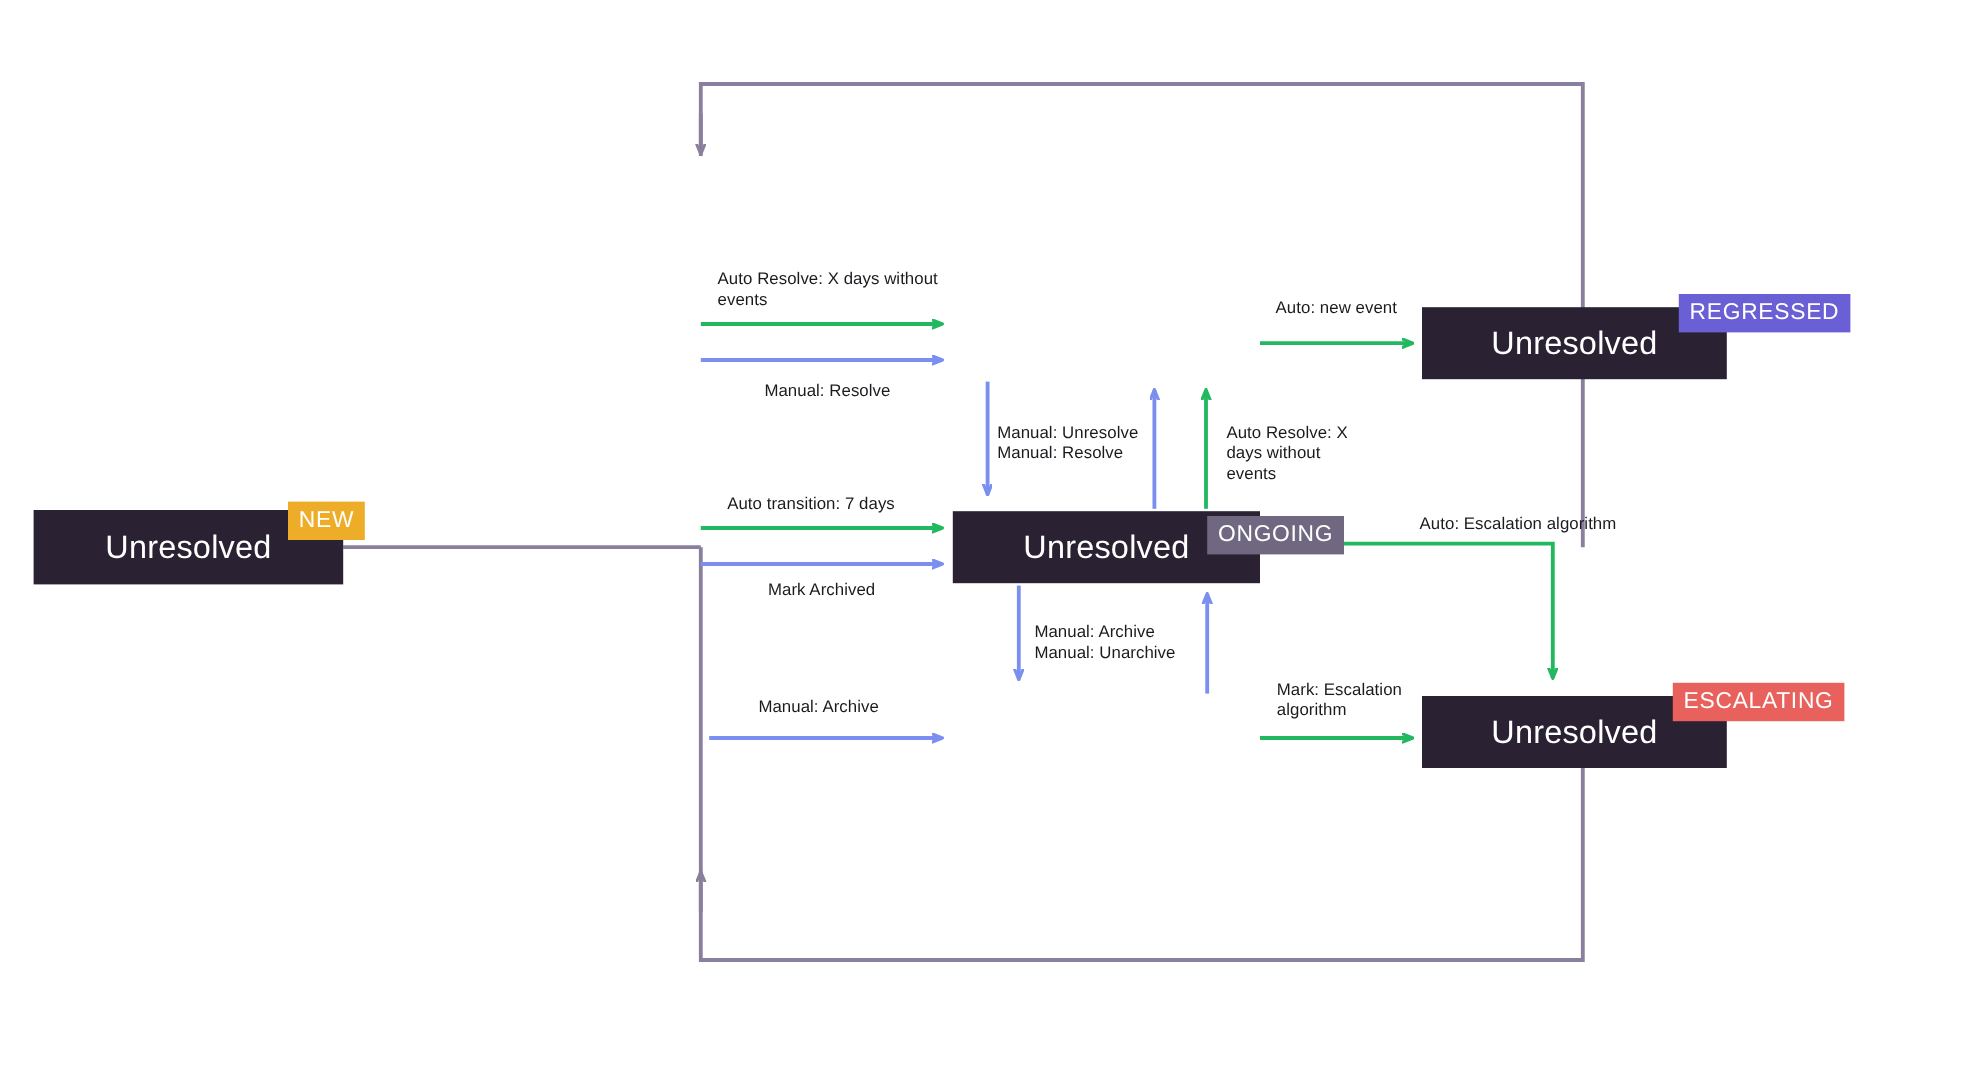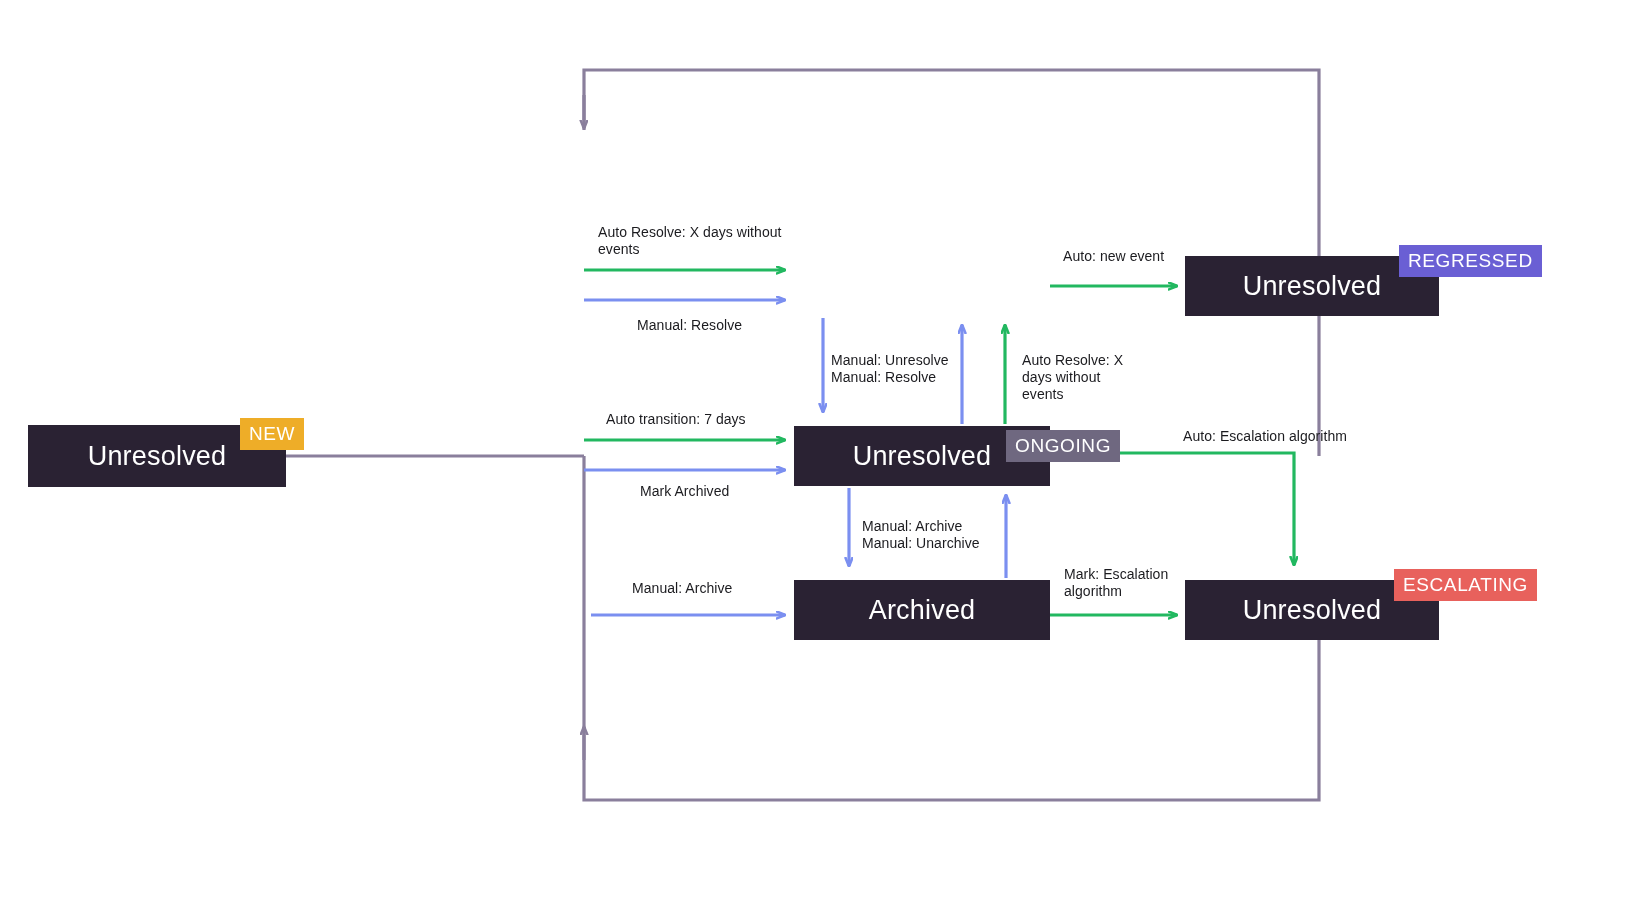--- a/index.html
+++ b/index.html
@@ -123,23 +123,20 @@
       <path d="M1050,453 L1294,453 L1294,565" fill="none" stroke="#22b860" stroke-width="3.2" marker-end="url(#ah-green)"></path>
     </g>
   </svg>
 
   <div class="node" style="left:28px;top:425px;width:258px;height:62px;">
     <span>Unresolved</span>
   </div>
   <div class="node" style="left:794px;top:426px;width:256px;height:60px;">
     <span>Unresolved</span>
   </div>
-  <div class="node" style="left:794px;top:580px;width:256px;height:60px;">
-    <span>Archived</span>
-  </div>
   <div class="node" style="left:1185px;top:256px;width:254px;height:60px;">
     <span>Unresolved</span>
   </div>
   <div class="node" style="left:1185px;top:580px;width:254px;height:60px;">
     <span>Unresolved</span>
   </div>
 
   <div class="badge" style="left:240px;top:418px;background:#eead28;">
     <span>NEW</span>
   </div>

